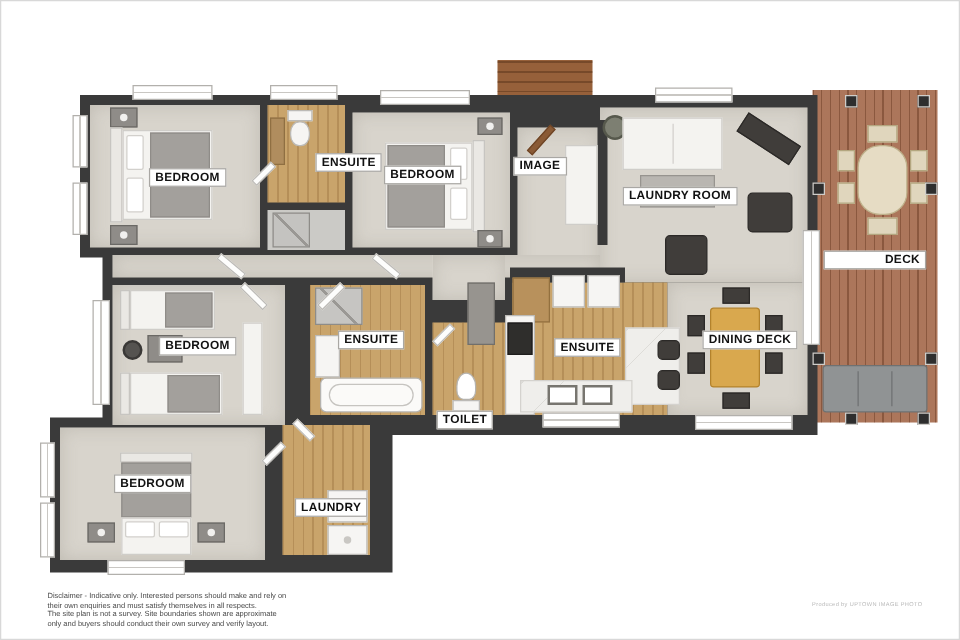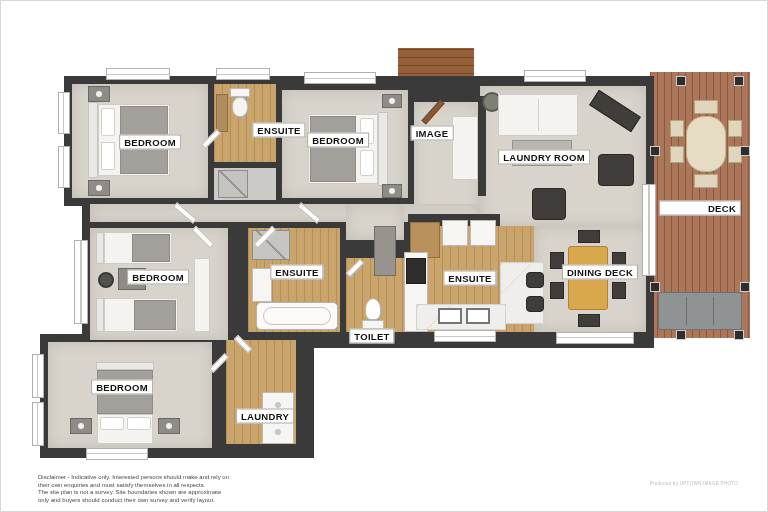--- a/index.html
+++ b/index.html
@@ -221,21 +221,21 @@
   <div class="rlabel" style="left:338px;top:140px;">BEDROOM</div>
   <div class="rlabel" style="left:432px;top:133px;">IMAGE</div>
   <div class="rlabel" style="left:544px;top:157px;">LAUNDRY ROOM</div>
   <div class="rlabel" style="left:700px;top:208px;padding-left:48px;">DECK</div>
   <div class="rlabel" style="left:158px;top:277px;">BEDROOM</div>
   <div class="rlabel" style="left:297px;top:272px;">ENSUITE</div>
   <div class="rlabel" style="left:372px;top:295px;margin-top:41px;">TOILET</div>
   <div class="rlabel" style="left:470px;top:278px;">ENSUITE</div>
   <div class="rlabel" style="left:600px;top:272px;">DINING DECK</div>
   <div class="rlabel" style="left:122px;top:387px;">BEDROOM</div>
-  <div class="rlabel" style="left:265px;top:416px;">LAUNDRY</div>
+  <div class="rlabel" style="left:265px;top:406px;">LAUNDRY</div>
 
   <div class="abs" style="left:38px;top:474px;width:340px;">
     <div class="footer-line">Disclaimer - Indicative only. Interested persons should make and rely on</div>
     <div class="footer-line">their own enquiries and must satisfy themselves in all respects.</div>
     <div class="footer-line">The site plan is not a survey. Site boundaries shown are approximate</div>
     <div class="footer-line">only and buyers should conduct their own survey and verify layout.</div>
   </div>
   <div class="abs" style="right:30px;top:481px;font-size:4.5px;color:#b9b9b9;letter-spacing:.3px;">Produced by UPTOWN IMAGE PHOTO</div>
 
 </div>

